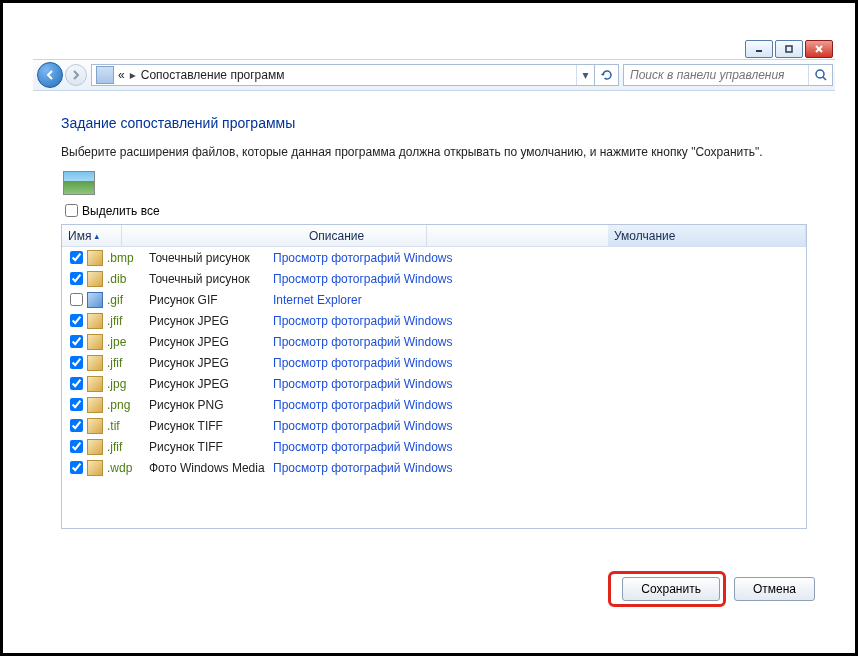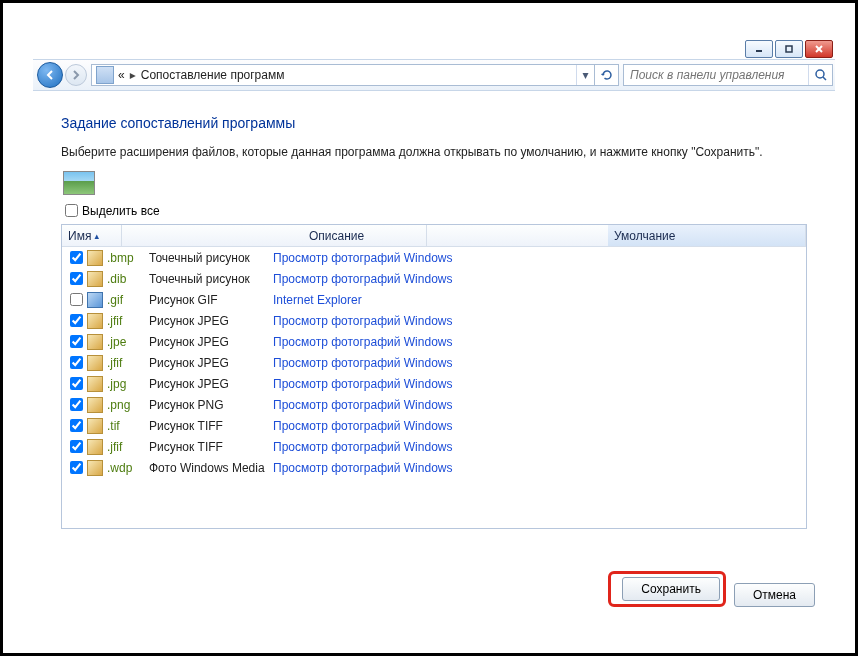--- a/index.html
+++ b/index.html
@@ -238,21 +238,21 @@
 .file-icon.blue { background: linear-gradient(135deg, #bcd8f4, #5a96d8); border-color: #3f73ad; }
 .cell-name { width: 42px; color: #4d7c0f; }
 .cell-desc { width: 124px; color: #222; }
 .cell-def { color: #1d4ed8; }
 .list-body { padding-bottom: 50px; }
 .footer {
   position: absolute;
   bottom: 18px;
   right: 20px;
   display: flex;
-  align-items: flex-end;
+  align-items: center;
   padding-left: 48px;
 }
 .btn {
   height: 24px;
   padding: 0 18px;
   border: 1px solid #8c9fb5;
   border-radius: 3px;
   background: linear-gradient(#fdfefe, #e4eaf1);
   font-size: 12px;
   display: flex;

